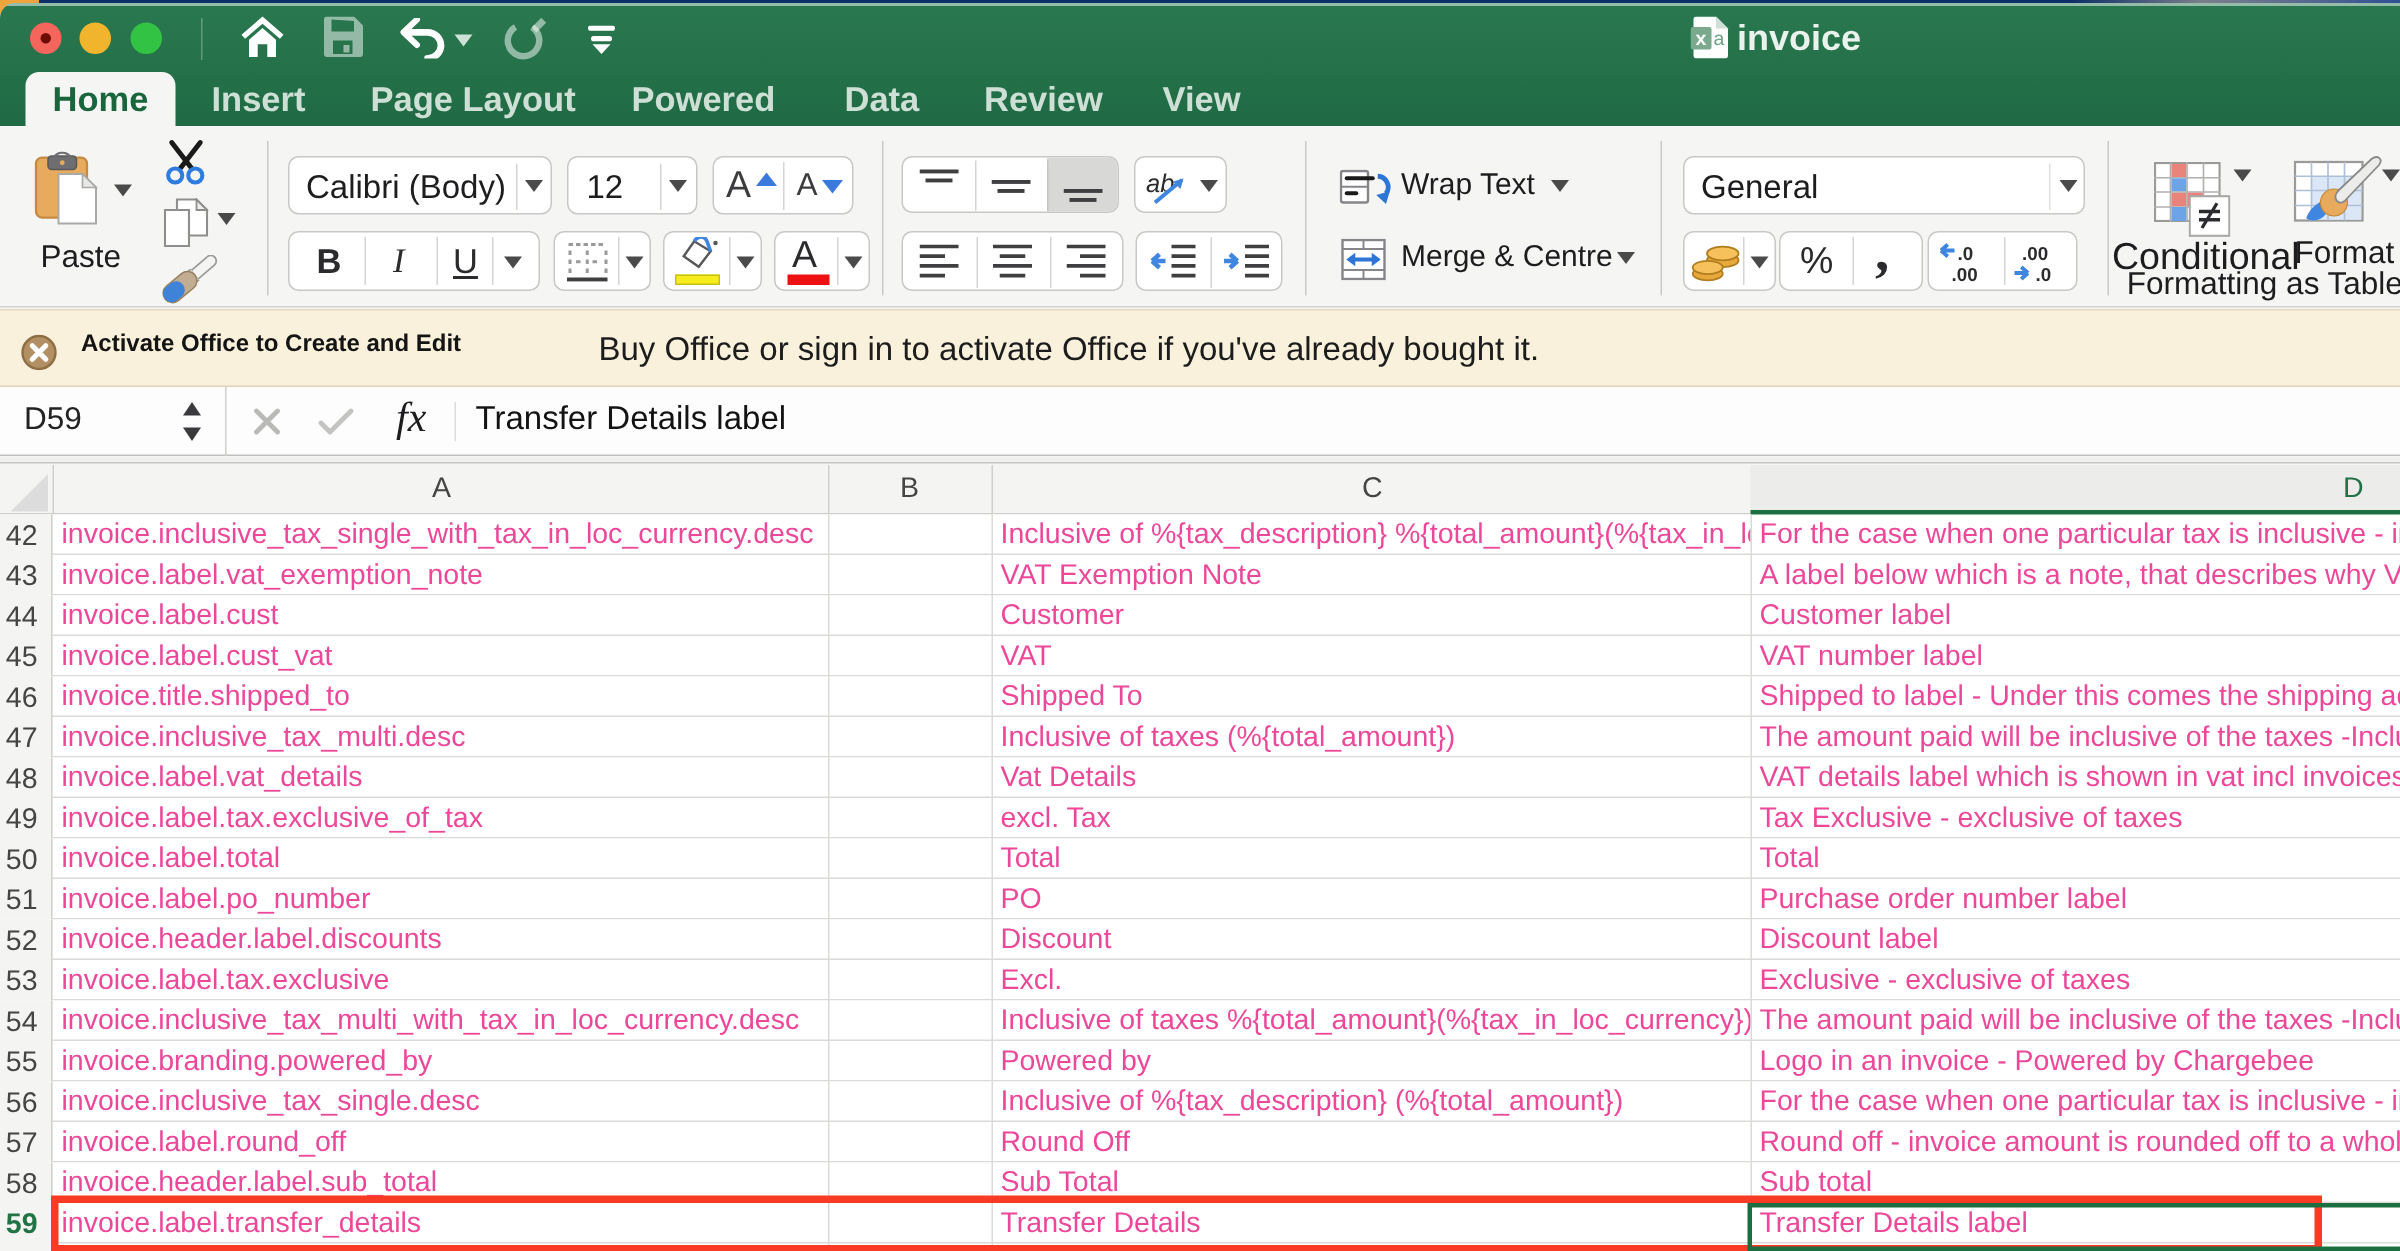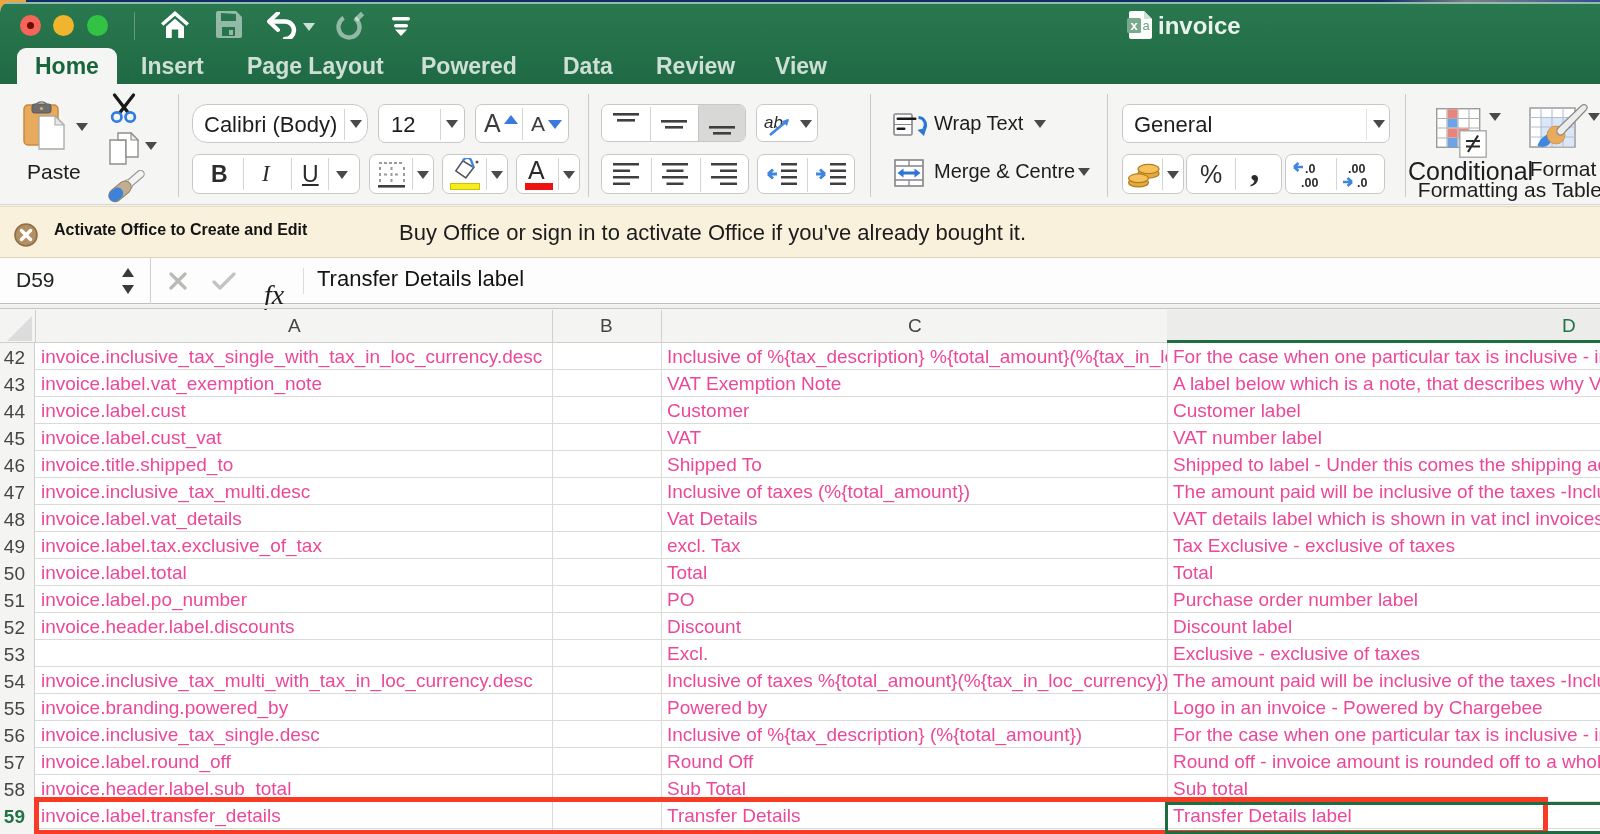--- a/index.html
+++ b/index.html
@@ -130,21 +130,21 @@
     <svg class="abs" style="left:104px;top:86px;" width="42" height="38" viewBox="0 0 42 38">
       <path d="M26 13 L36.5 4" stroke="#9a9a98" stroke-width="8.5" stroke-linecap="round" fill="none"></path>
       <path d="M26 13 L36.5 4" stroke="#f4f4f2" stroke-width="6.2" stroke-linecap="round" fill="none"></path>
       <path d="M21.5 16.5 L26 13" stroke="#9a9a98" stroke-width="10" fill="none"></path>
       <path d="M21.5 16.5 L26 13" stroke="#dcdcda" stroke-width="8" fill="none"></path>
       <path d="M11 25.5 L21 17.2" stroke="#94805f" stroke-width="13.5" stroke-linecap="round" fill="none"></path>
       <path d="M11.5 25 L21 17.2" stroke="#c3ad92" stroke-width="11.5" stroke-linecap="round" fill="none"></path>
       <path d="M10.5 25.8 L13.5 23.3" stroke="#3e83d8" stroke-width="11.5" stroke-linecap="round" fill="none"></path>
     </svg>
 
-    <div class="abs rbtn" style="left:192px;top:20px;width:176px;height:39px;border-radius:15px;">
+    <div class="abs rbtn" style="left:192px;top:20px;width:176px;height:39px;">
       <div class="abs rtext" style="left:11px;top:7px;font-size:22px;">Calibri (Body)</div>
       <div class="abs" style="left:151px;top:4px;width:1px;height:31px;background:#d5d5d3;"></div>
       <div class="abs darr" style="left:157px;top:15px;"></div>
     </div>
     <div class="abs rbtn" style="left:378px;top:20px;width:87px;height:39px;">
       <div class="abs rtext" style="left:12px;top:7px;font-size:22px;">12</div>
       <div class="abs" style="left:61px;top:4px;width:1px;height:31px;background:#d5d5d3;"></div>
       <div class="abs darr" style="left:67px;top:15px;"></div>
     </div>
     <div class="abs rbtn" style="left:475px;top:20px;width:94px;height:39px;">
@@ -378,21 +378,21 @@
     <div class="abs" style="left:16px;top:10px;font-size:21px;color:#222;">D59</div>
     <div class="abs" style="left:122px;top:10px;width:0;height:0;border-left:6px solid transparent;border-right:6px solid transparent;border-bottom:9px solid #3a3a3c;"></div>
     <div class="abs" style="left:122px;top:27px;width:0;height:0;border-left:6px solid transparent;border-right:6px solid transparent;border-top:9px solid #3a3a3c;"></div>
     <div class="abs" style="left:150px;top:0px;width:1px;height:46px;background:#cfcfcd;"></div>
     <svg class="abs" style="left:169px;top:14px;" width="18" height="18" viewBox="0 0 18 18">
       <path d="M2 2 L16 16 M16 2 L2 16" stroke="#b9b9b7" stroke-width="3.2" stroke-linecap="round"></path>
     </svg>
     <svg class="abs" style="left:212px;top:14px;" width="24" height="18" viewBox="0 0 24 18">
       <path d="M2 10 L8 16 L22 2" stroke="#c3c3c1" stroke-width="3.2" fill="none" stroke-linecap="round" stroke-linejoin="round"></path>
     </svg>
-    <div class="abs" style="left:264px;top:5px;font-size:28px;font-style:italic;font-family:'Liberation Serif',serif;color:#1d1d1f;margin-top:16px;"><i>f</i>x</div>
+    <div class="abs" style="left:264px;top:5px;font-size:28px;font-style:italic;font-family:'Liberation Serif',serif;color:#1d1d1f;"><i>f</i>x</div>
     <div class="abs" style="left:303px;top:10px;width:1px;height:26px;background:#dcdcda;"></div>
     <div class="abs" style="left:317px;top:8px;font-size:22px;color:#131313;">Transfer Details label</div>
   </div>
   <div id="fbar2" class="abs"></div>
   <div id="sheet" class="abs">
     <div id="colhead" class="abs">
       <div class="abs" style="left:1167px;top:0;width:433px;height:33px;background:#ececeb;"></div>
       <div class="abs chlabel" style="left:288px;">A</div>
       <div class="abs chlabel" style="left:600px;">B</div>
       <div class="abs chlabel" style="left:908px;">C</div>
@@ -465,20 +465,21 @@
           <div class="cell cd">Purchase order number label</div>
         </div>
       <div class="row abs" style="top:270px;">
           <div class="rnum" style="">52</div>
           <div class="cell ca">invoice.header.label.discounts</div>
           <div class="cell cc">Discount</div>
           <div class="cell cd">Discount label</div>
         </div>
       <div class="row abs" style="top:297px;">
           <div class="rnum" style="">53</div>
+          <div class="cell ca">invoice.label.tax.exclusive</div>
           <div class="cell cc">Excl.</div>
           <div class="cell cd">Exclusive - exclusive of taxes</div>
         </div>
       <div class="row abs" style="top:324px;">
           <div class="rnum" style="">54</div>
           <div class="cell ca">invoice.inclusive_tax_multi_with_tax_in_loc_currency.desc</div>
           <div class="cell cc">Inclusive of taxes %{total_amount}(%{tax_in_loc_currency})</div>
           <div class="cell cd">The amount paid will be inclusive of the taxes -Inclu</div>
         </div>
       <div class="row abs" style="top:351px;">

